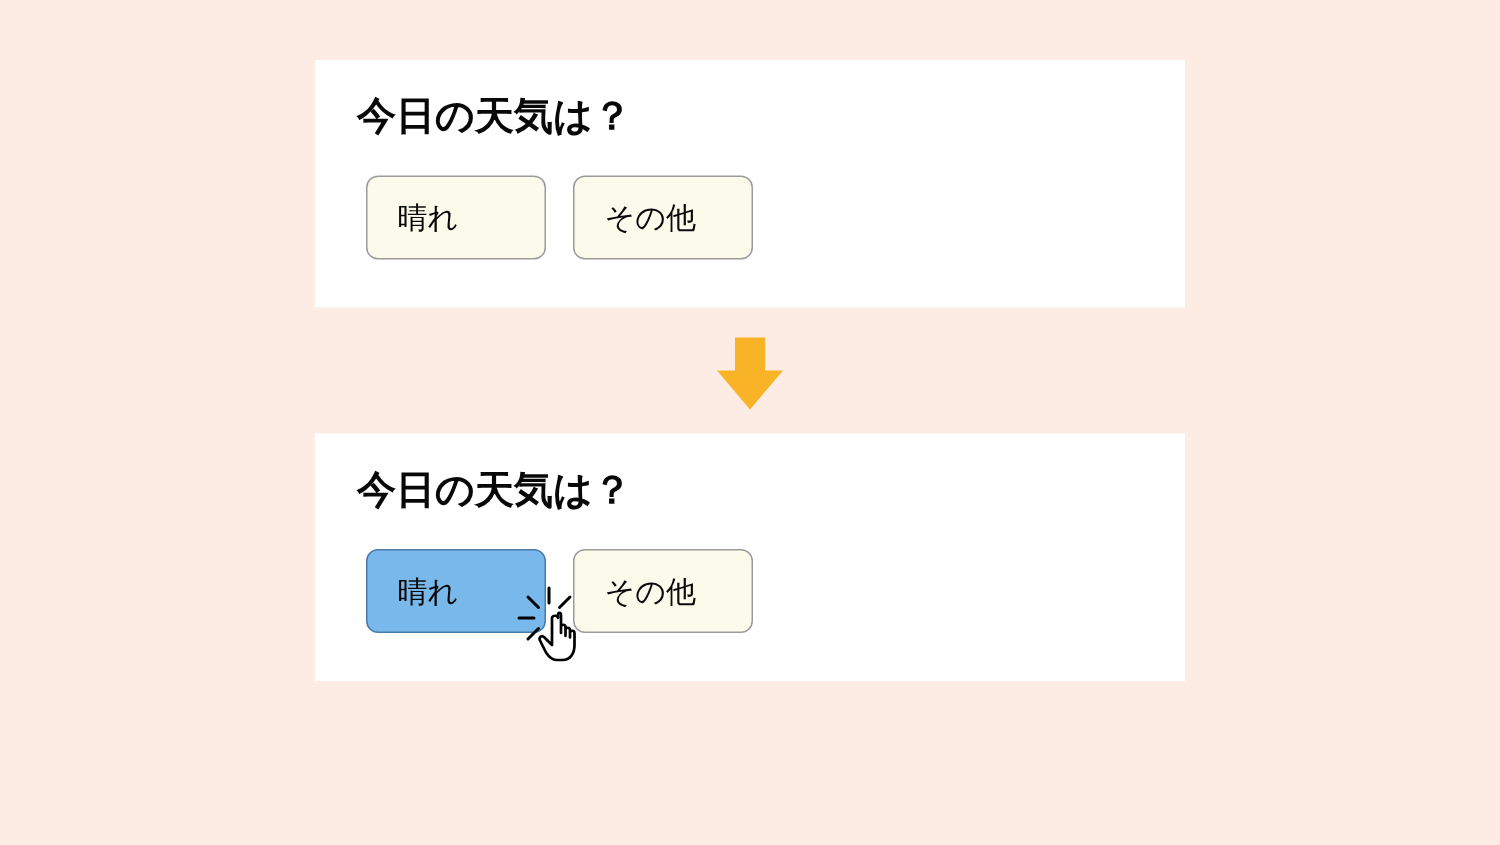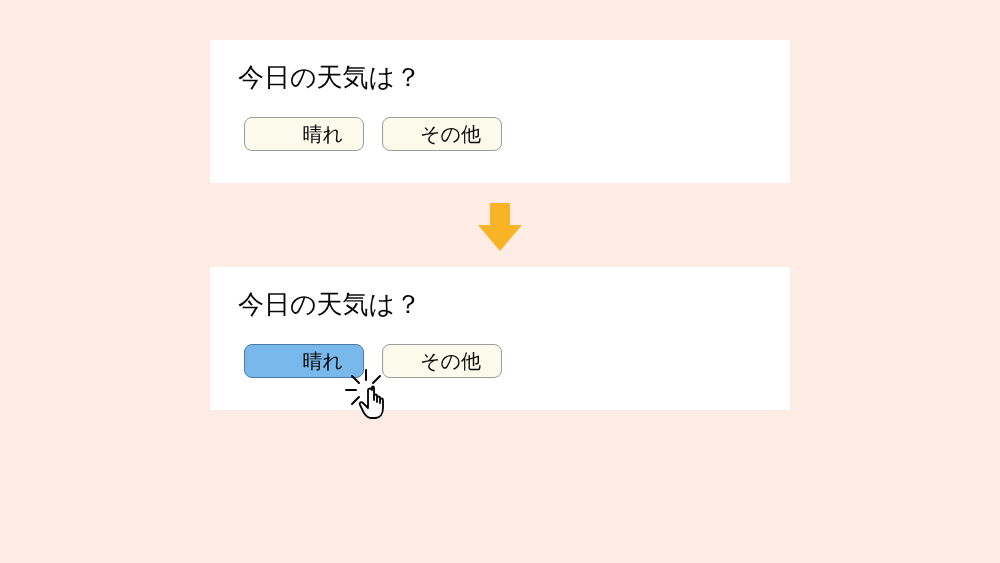--- a/index.html
+++ b/index.html
@@ -17,37 +17,37 @@
       align-items: center;
       padding-top: 40px;
     }
     .card {
       width: 580px;
       background: #ffffff;
       padding: 20px 28px 32px 28px;
     }
     .question {
       font-size: 26px;
-      font-weight: 400;
+      font-weight: 700;
       color: #080808;
       margin-bottom: 22px;
     }
     .options {
       display: flex;
       gap: 18px;
       margin-left: 6px;
       position: relative;
     }
     .option {
       min-width: 120px;
-      height: 34px;
+      height: 56px;
       border-radius: 8px;
       display: flex;
       align-items: center;
-      justify-content: flex-end;
+      justify-content: flex-start;
       font-size: 20px;
       font-weight: 500;
       color: #080808;
       padding: 0 20px;
     }
     .option-default {
       background: #fcfbeb;
       border: 1.5px solid #9b9b9b;
     }
     .option-selected {

